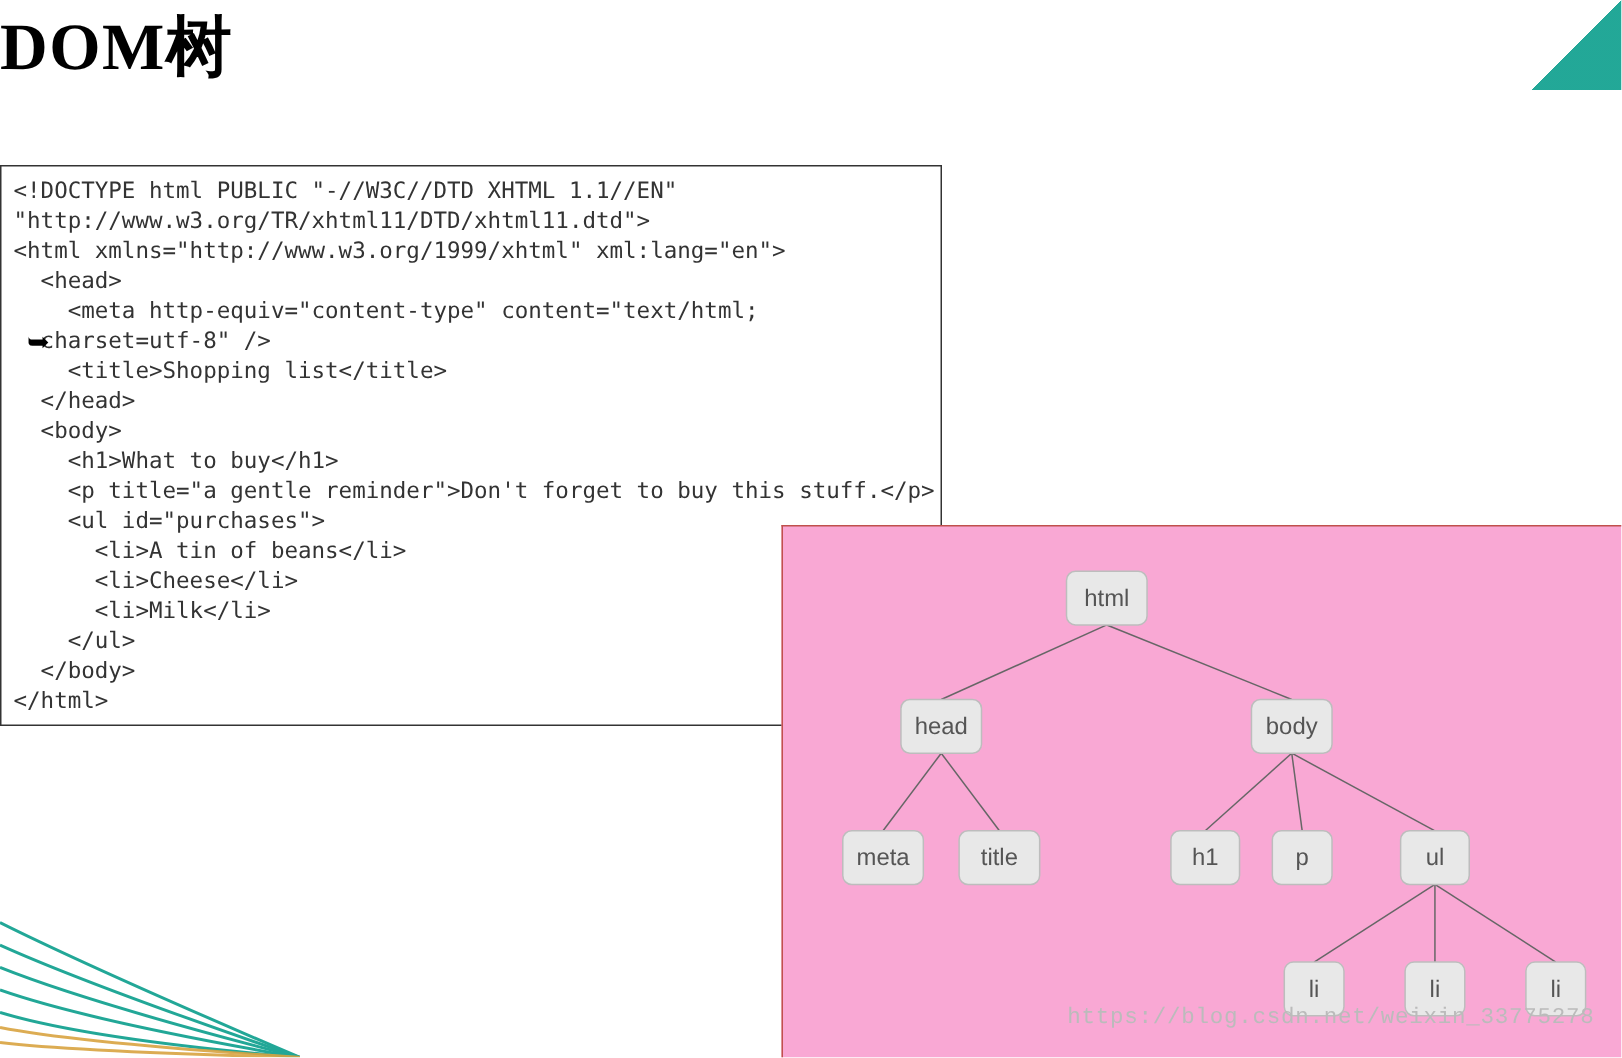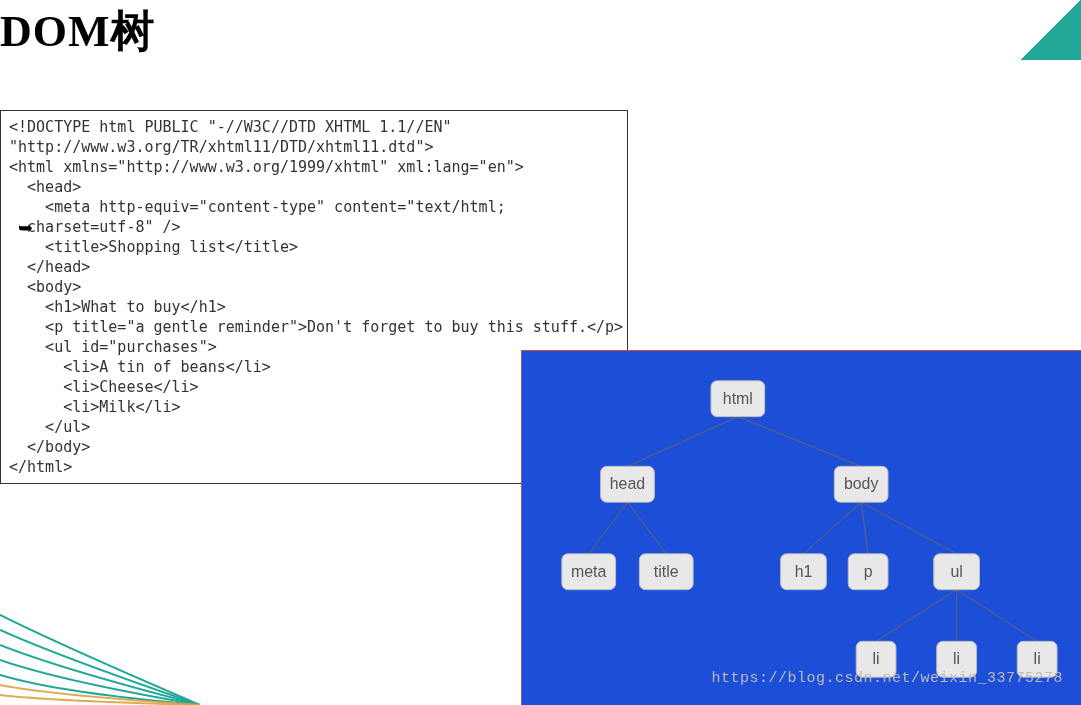--- a/index.html
+++ b/index.html
@@ -65,21 +65,21 @@
   }
 
   .tree-box {
     position: absolute;
     top: 350px;
     left: 521px;
     right: 0;
     bottom: 0;
     border-top: 1px solid #c0504d;
     border-left: 1px solid #c0504d;
-    background: #1d4ed8;
+    background: #f9a8d4;
   }
 
   .tree-svg {
     width: 100%;
     height: 100%;
   }
   .node rect {
     fill: #e8e8e8;
     stroke: #bdbdbd;
     rx: 6; ry: 6;

